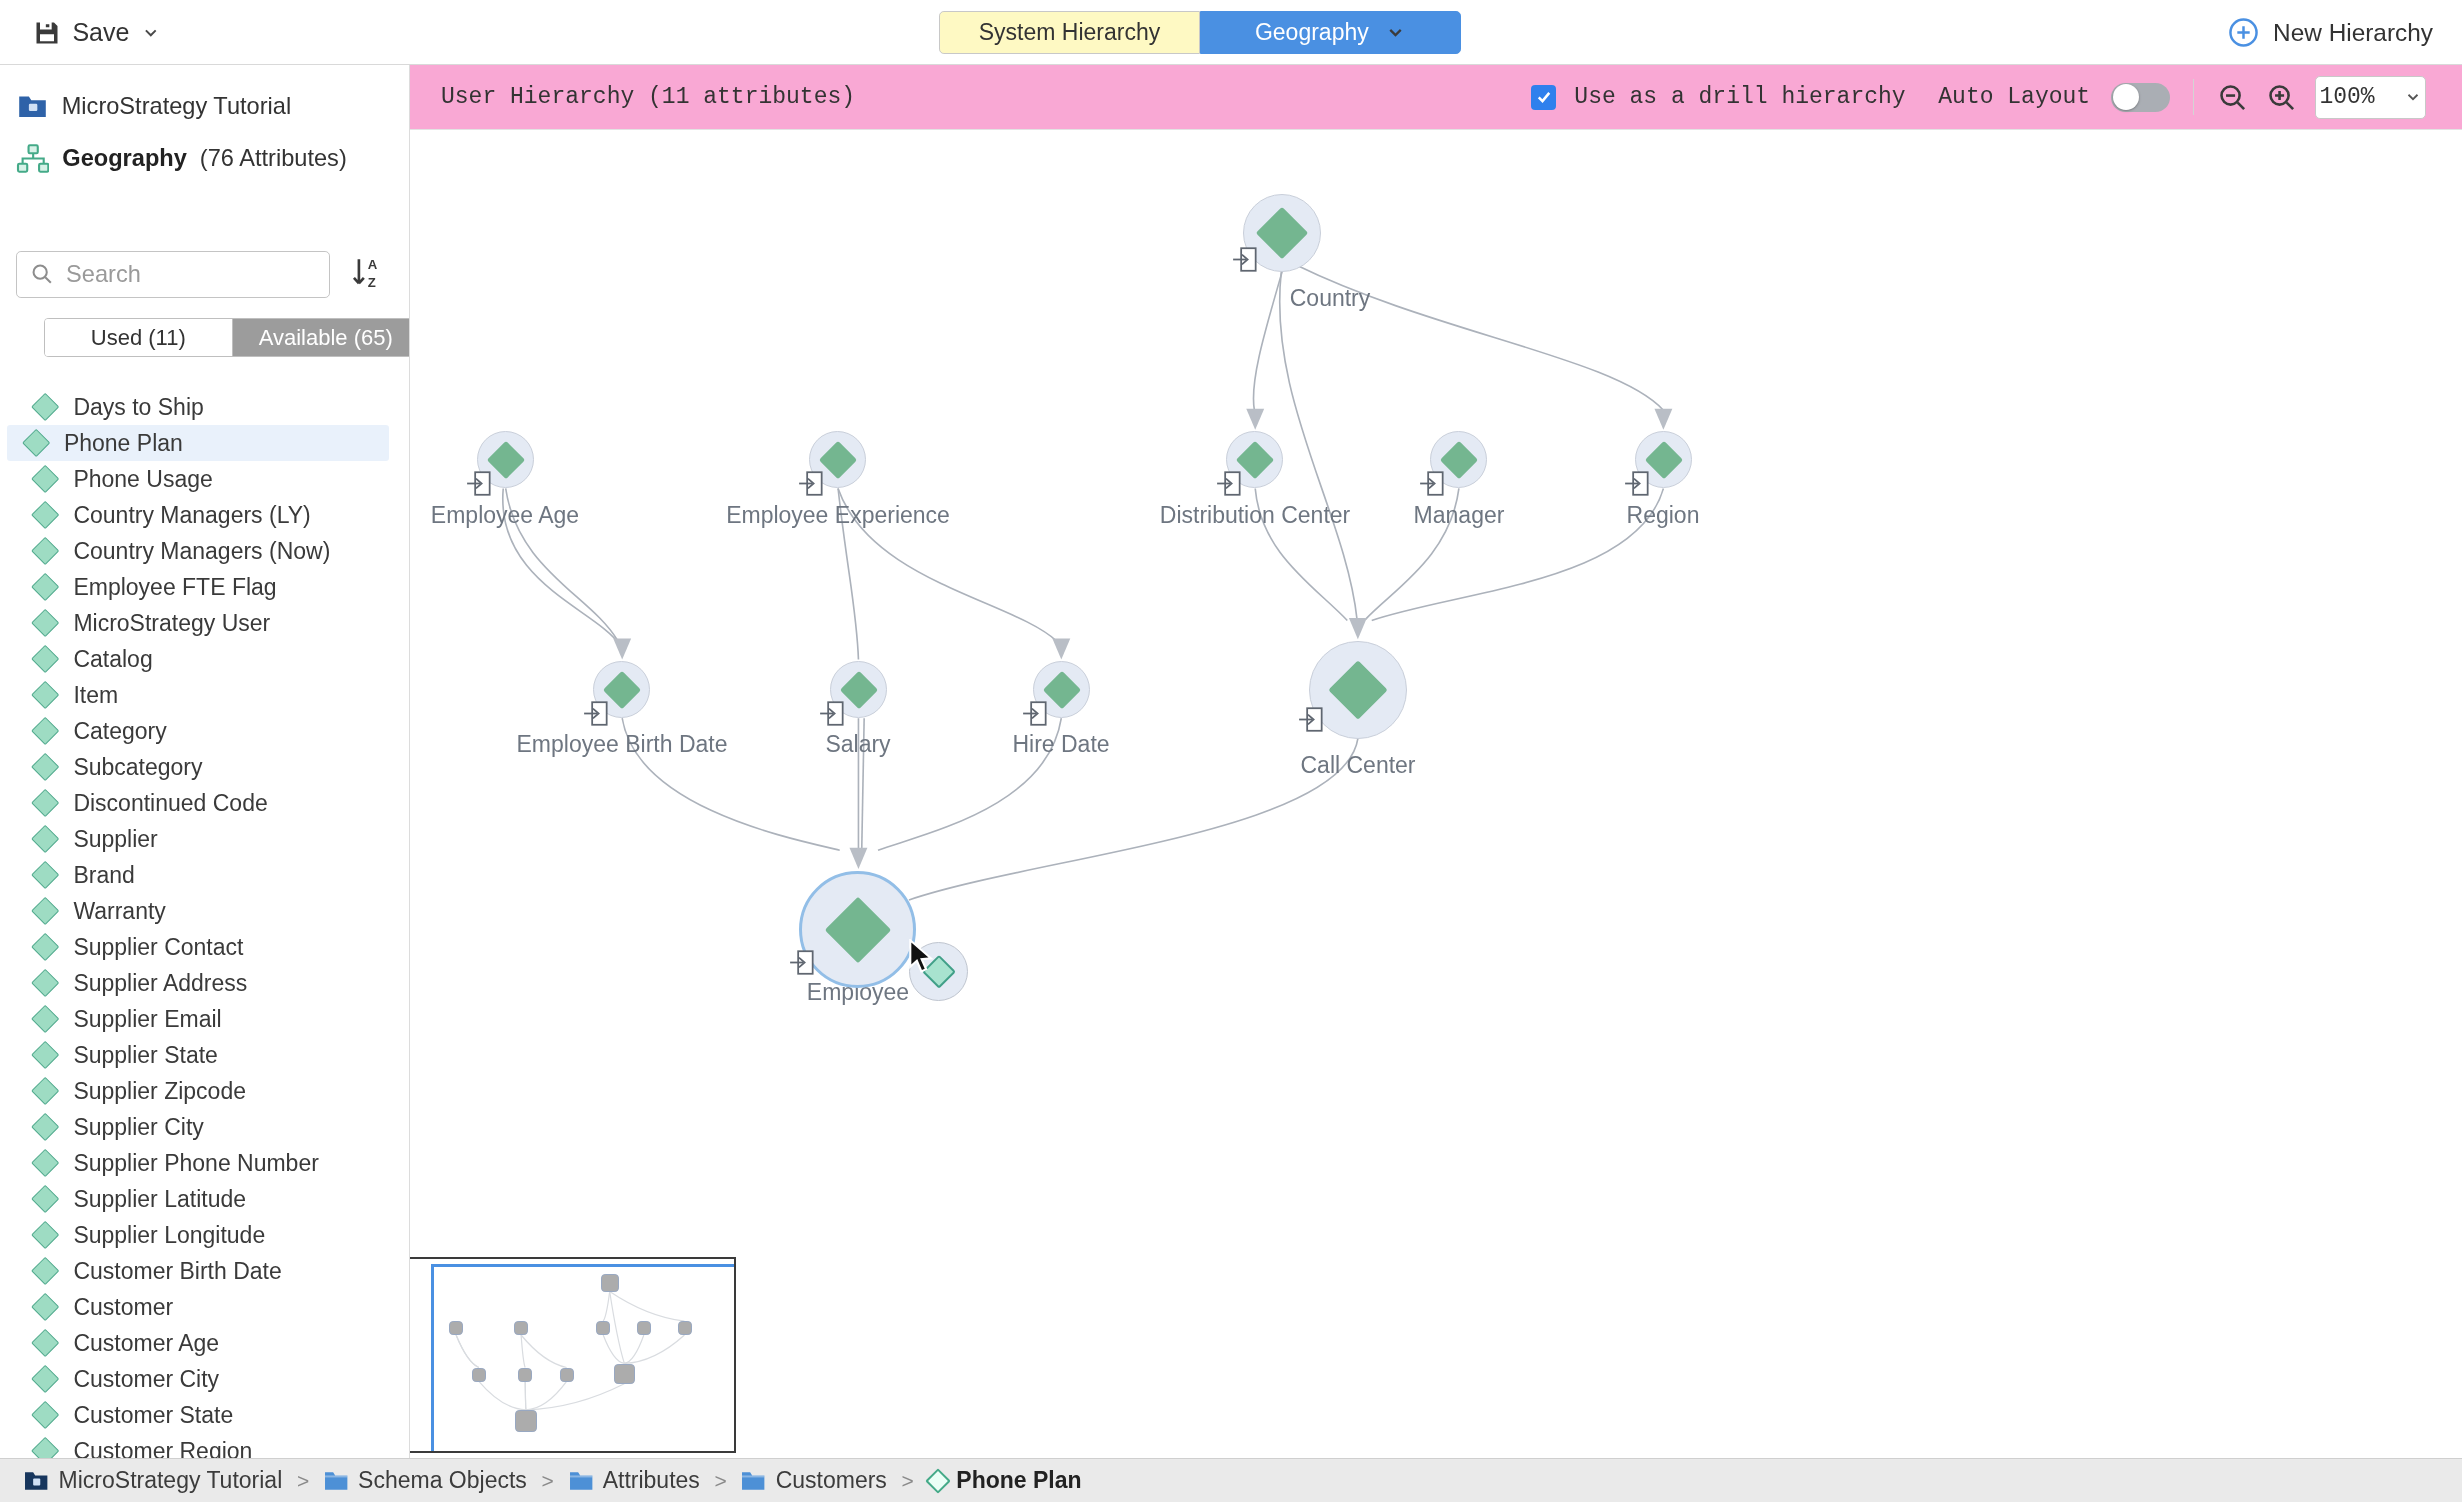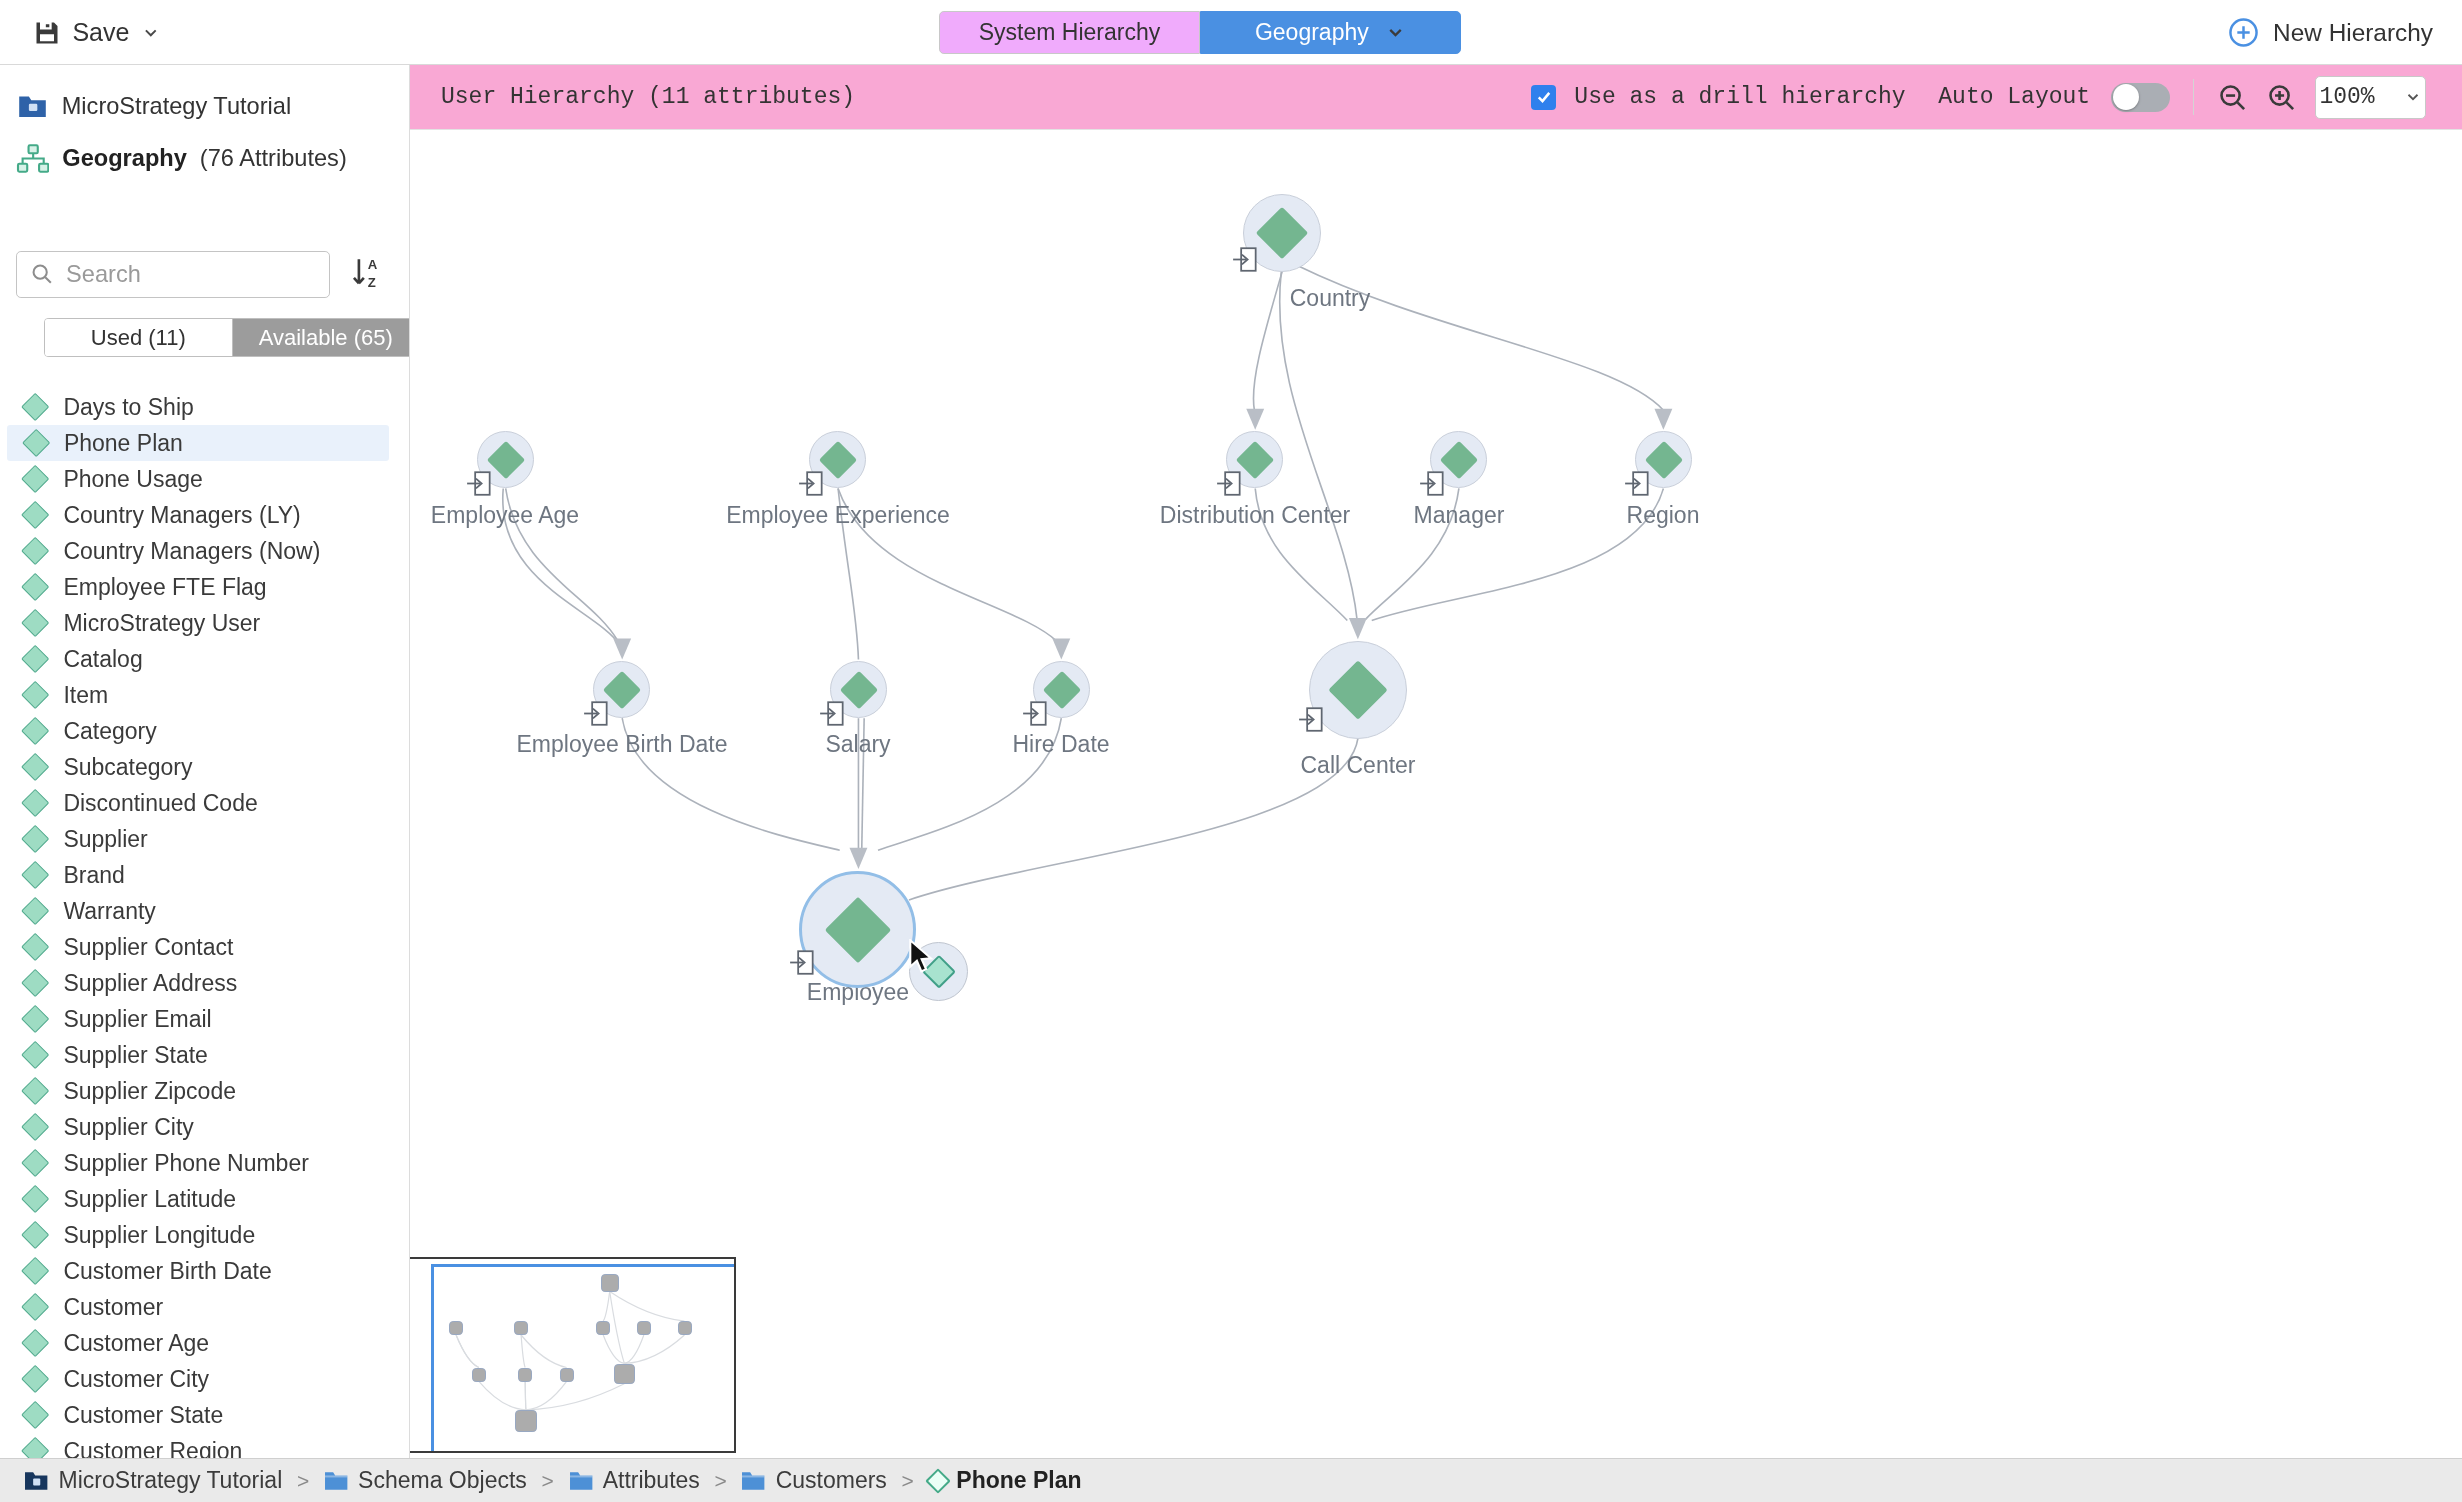--- a/index.html
+++ b/index.html
@@ -4,21 +4,21 @@
 <style>
   * { margin:0; padding:0; box-sizing:border-box; }
   html,body { width:2462px; height:1503px; font-family:"Liberation Sans", sans-serif; background:#fff; overflow:hidden; }
 
   
   .topbar { position:relative; height:65px; background:#fff; border-bottom:0.8px solid #d9d9d9; }
   .save-group { position:absolute; left:33px; top:0; height:65px; display:flex; align-items:center; gap:11.4px; cursor:pointer; }
   .save-group span { font-size:25px; color:#333; }
   .tab-switch { position:absolute; left:939px; top:11.4px; display:flex; }
   .tab { height:43px; width:261px; font-size:23px; display:flex; align-items:center; justify-content:center; gap:16.3px; font-family:"Liberation Sans",sans-serif; }
-  .tab-left { background:#f0abfc; border:0.8px solid #c8c8c8; border-radius:4.9px 0 0 4.9px; color:#333; }
+  .tab-left { background:#fef9c3; border:0.8px solid #c8c8c8; border-radius:4.9px 0 0 4.9px; color:#333; }
   .tab-right { border:0.8px solid #4a90e2; border-radius:0 4.9px 4.9px 0; color:#fff; }
   .new-hierarchy { position:absolute; right:29px; top:0; height:65px; display:flex; align-items:center; gap:13px; }
   .new-hierarchy span { font-size:24.4px; color:#333; }
 
   
   .app { display:flex; height:1393px; }
   .sidebar { width:410px; background:#fff; border-right:0.8px solid #dcdcdc; position:relative; overflow:hidden; }
   .main { flex:1; display:flex; flex-direction:column; position:relative; }
 
   
@@ -30,21 +30,21 @@
   .search-row { position:absolute; top:186px; left:16.3px; right:16.3px; display:flex; align-items:center; }
   .search-box { width:314px; height:47px; border:0.8px solid #c4c4c4; border-radius:4.9px; display:flex; align-items:center; padding:0 13px; gap:11.4px; background:#fff; }
   .search-box input { border:none; outline:none; font-size:23.6px; color:#333; width:228px; font-family:"Liberation Sans",sans-serif; }
   .search-box input::placeholder { color:#9a9a9a; }
   .sort-btn { margin-left:21px; cursor:pointer; }
   .seg { position:absolute; top:253px; left:13px; width:376px; height:39px; border:0.8px solid #bfbfbf; border-radius:4.1px; overflow:hidden; display:flex;margin-left:31px; }
   .seg button { flex:1; font-size:22px; border:none; font-family:"Liberation Sans",sans-serif; cursor:pointer; }
   .seg .seg-used { background:#fff; color:#333; border-right:0.8px solid #bfbfbf; }
   .seg .seg-avail { background:#9c9c9c; color:#fff; }
   .attr-list { position:absolute; top:324px; left:0; right:0; bottom:0; overflow:hidden; }
-  .attr-row { height:36px; display:flex; align-items:center; gap:18px; padding-left:25px; cursor:pointer; }
+  .attr-row { height:36px; display:flex; align-items:center; gap:18px; padding-left:35px; cursor:pointer; }
   .attr-row.sel { background:#e9f1fb; border-radius:3.3px; margin:0 20.4px 0 6.5px; padding-left:19px; }
   .attr-row .alabel { font-size:23px; color:#3a3a3a; white-space:nowrap; }
   .sdiamond { width:20.4px; height:20.4px; background:#9edcc3; border:1.6px solid #4fa98c; transform:rotate(45deg); flex:none; border-radius:1.6px; }
 
   
   .canvas-header { height:65px; background:#f9a8d4; border-bottom:0.8px solid #e3e3e3; position:relative; display:flex; align-items:center;font-family:Liberation Mono, monospace; }
   .canvas-title { font-size:23px; color:#333; margin-left:31px; }
   .header-right { position:absolute; right:36px; display:flex; align-items:center; gap:18px; }
   .checkbox { width:25px; height:25px; background:#2f80ed; border-radius:4.1px; display:flex; align-items:center; justify-content:center; cursor:pointer; }
   .drill-label, .auto-label { font-size:23px; color:#333; }

